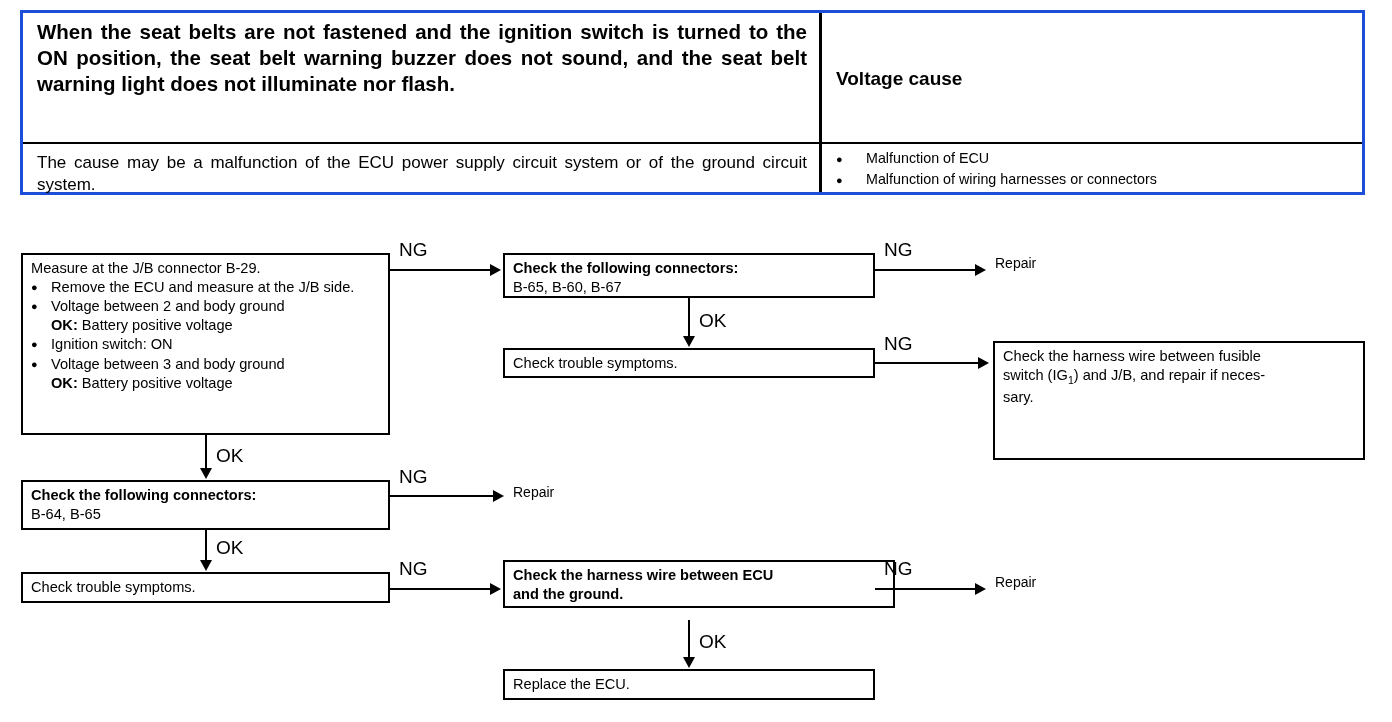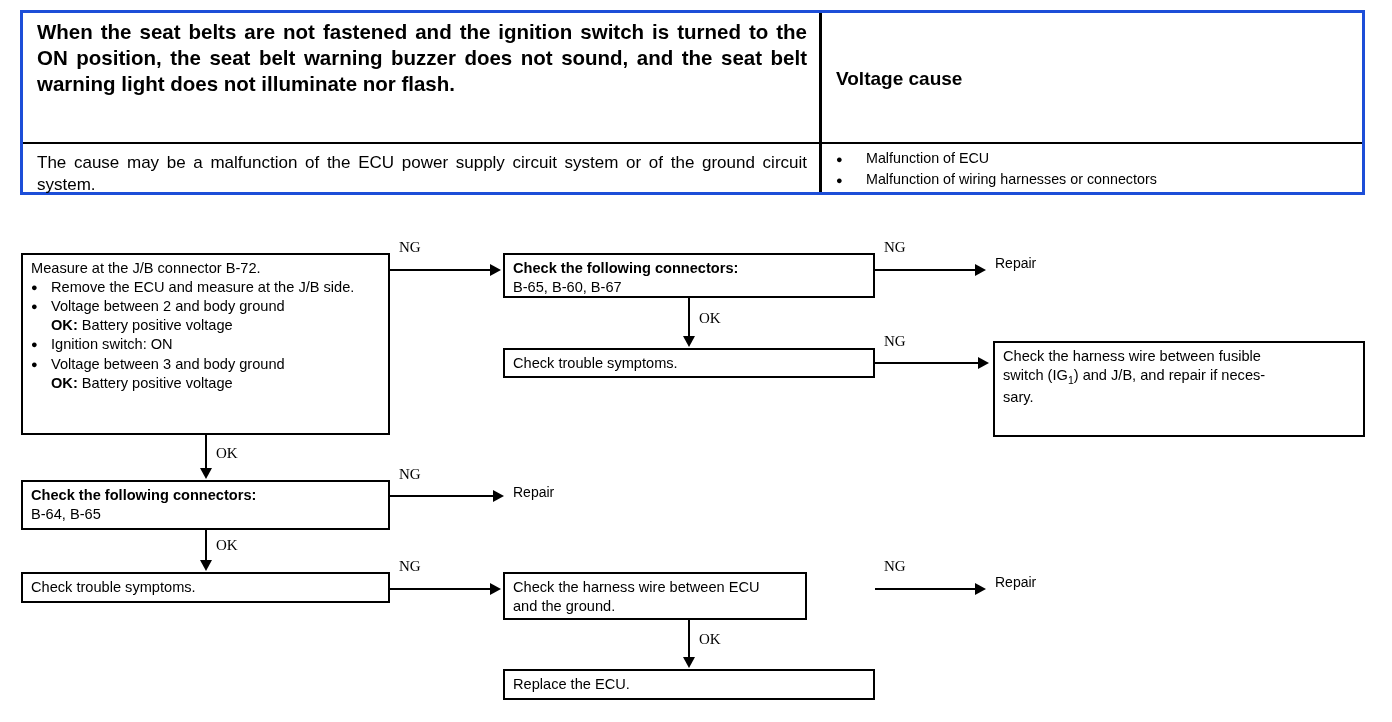--- a/index.html
+++ b/index.html
@@ -107,24 +107,24 @@
     line-height: 1.75;
   }
   .fbox .li .txt { flex: 1 1 auto; }
   .ok-inline { font-weight: bold; }
   .indent-ok { padding-left: 20px; }
 
   
   #box-measure      { left: 21px;  top: 253px; width: 369px; height: 182px; }
   #box-conn-top     { left: 503px; top: 253px; width: 372px; height: 45px; }
   #box-trouble-top  { left: 503px; top: 348px; width: 372px; height: 30px; }
-  #box-harness-fl   { left: 993px; top: 341px; width: 372px; height: 96px; }
+  #box-harness-fl   { left: 993px; top: 341px; width: 372px; height: 119px; }
   #box-conn-bot     { left: 21px;  top: 480px; width: 369px; height: 50px; }
   #box-trouble-bot  { left: 21px;  top: 572px; width: 369px; height: 31px; }
-  #box-harness-ecu  { left: 503px; top: 572px; width: 304px; height: 48px; }
+  #box-harness-ecu  { left: 503px; top: 560px; width: 392px; height: 48px; font-weight: bold; }
   #box-replace      { left: 503px; top: 669px; width: 372px; height: 31px; }
 
   
   .hline, .vline {
     position: absolute;
     background: #000;
   }
   .hline { height: 2px; }
   .vline { width: 2px; }
 
@@ -138,24 +138,23 @@
   .arrow-d {
     position: absolute;
     width: 0; height: 0;
     border-left: 6px solid transparent;
     border-right: 6px solid transparent;
     border-top: 11px solid #000;
   }
 
   .edge-label {
     position: absolute;
-    font-size: 15px;
+    font-size: 19px;
     line-height: 1;
     white-space: nowrap;
-    font-family: Liberation Serif, serif;
   }
   .repair-label {
     position: absolute;
     font-size: 14px;
     font-weight: normal;
     line-height: 1;
     white-space: nowrap;
   }
   sub { font-size: 0.72em; }
 </style>
@@ -186,21 +185,21 @@
           <span>Malfunction of wiring harnesses or connectors</span>
         </div>
       </div>
     </div>
   </div>
 </div>
 
 <div class="flow">
 
   <div class="fbox" id="box-measure">
-    <div>Measure at the J/B connector B-72.</div>
+    <div>Measure at the J/B connector B-29.</div>
     <div class="li">
       <span class="bullet">●</span>
       <span class="txt">Remove the ECU and measure at the J/B side.</span>
     </div>
     <div class="li">
       <span class="bullet">●</span>
       <span class="txt">Voltage between 2 and body ground</span>
     </div>
     <div class="indent-ok">
       <span class="ok-inline">OK:</span>

